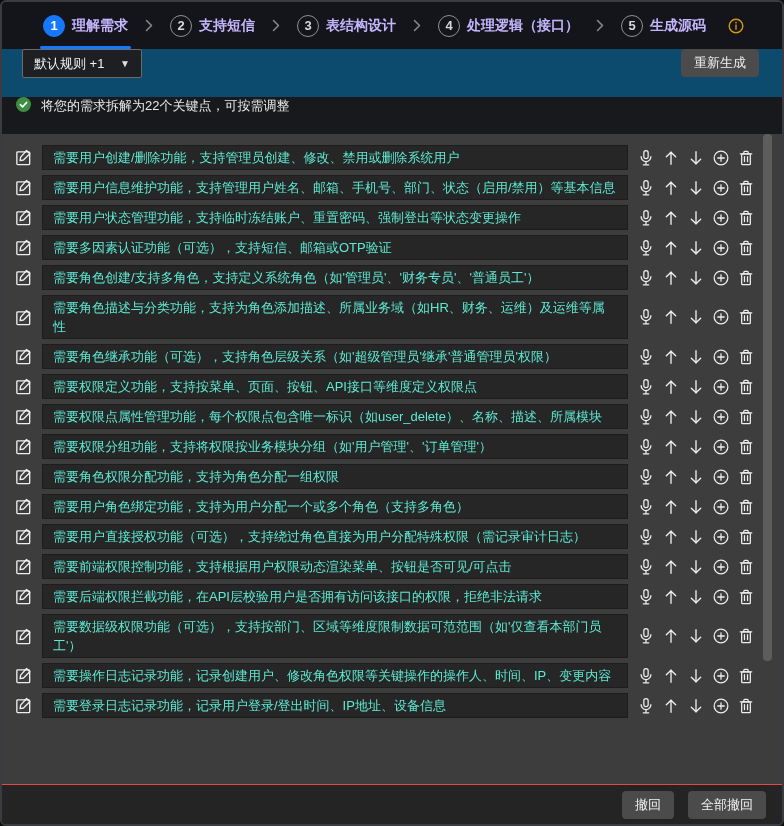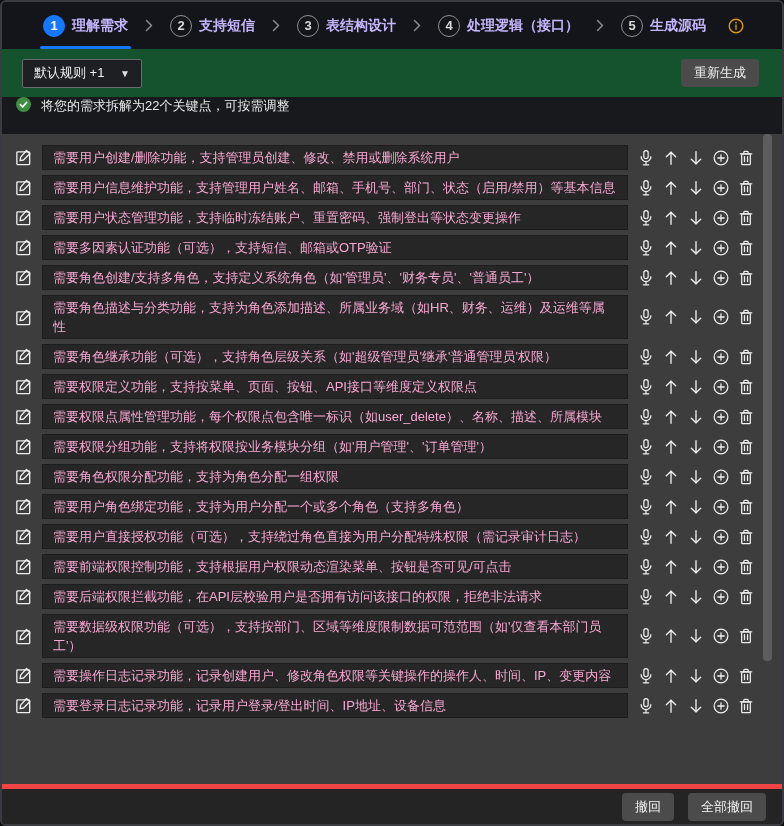--- a/index.html
+++ b/index.html
@@ -30,22 +30,22 @@
   .step-label { color: #c4b5fd; font-weight: 700; font-size: 14px; white-space: nowrap; }
   .step.active::after {
     content: ""; position: absolute; left: 0; right: 0; bottom: 0;
     height: 3px; background: var(--accent); border-radius: 2px;
   }
   .step-sep { display: flex; align-items: center; color: #8a8a8a; }
   .info-badge { margin-left: 6px; display: flex; align-items: center; cursor: pointer; }
 
   
   .toolbar {
-    height: 48px; flex: 0 0 48px; background: #14532d;
-    display: flex; align-items: center; justify-content: space-between;
+    height: 48px; flex: 0 0 48px; background: #0c4a6e;
+    display: flex; align-items: flex-start; justify-content: space-between;
     padding: 0 23px 0 20px;
   }
   .dropdown {
     min-width: 120px; height: 29px; border: 1px solid #6b6b6b; border-radius: 2px;
     display: flex; align-items: center; justify-content: space-between;
     padding: 0 11px; color: #f0f0f0; font-size: 13px; cursor: pointer; gap: 14px;
     background: #1e1f23;
   }
   .caret { font-size: 10px; color: #e0e0e0; }
   .btn {
@@ -64,35 +64,35 @@
     display: flex; align-items: center; justify-content: center; flex: 0 0 15px;
   }
   .status-text { color: #eaeaea; font-size: 13px; }
 
   
   .list-area { flex: 1; background: #3d3d3d; position: relative; overflow: hidden; padding: 6px 0 0 0; }
   .row { display: flex; align-items: center; margin: 5px 27px 5px 12px; gap: 9px; }
   .icon { display: flex; align-items: center; justify-content: center; cursor: pointer; flex: 0 0 auto; }
   .req-box {
     flex: 1; background: #262626; border: 1px solid #1d1d1d;
-    padding: 2px 10px; color: #f9a8d4; font-size: 13px; line-height: 19px;
+    padding: 2px 10px; color: #5eead4; font-size: 13px; line-height: 19px;
     min-height: 25px; display: flex; align-items: center; cursor: text;
   }
   .actions { display: flex; align-items: center; gap: 7px; flex: 0 0 auto; }
   .scrollbar-track {
     position: absolute; top: 0; right: 10px; width: 9px; height: 100%;
   }
   .scrollbar-thumb {
     position: absolute; top: 0; left: 0; width: 9px; height: 81%;
     background: #5d5d5d; border-radius: 4px; cursor: grab;
   }
 
   
   .footer {
-    height: 40px; flex: 0 0 40px; background: #242424; border-top: 5px solid #ef4444;
+    height: 40px; flex: 0 0 40px; background: #242424; border-top: 1px solid #ef4444;
     display: flex; align-items: center; justify-content: flex-end; gap: 14px;
     padding: 0 16px;
   }
 </style>
 </head>
 <body>
 
 <div class="window">
 
   <header class="stepper">

